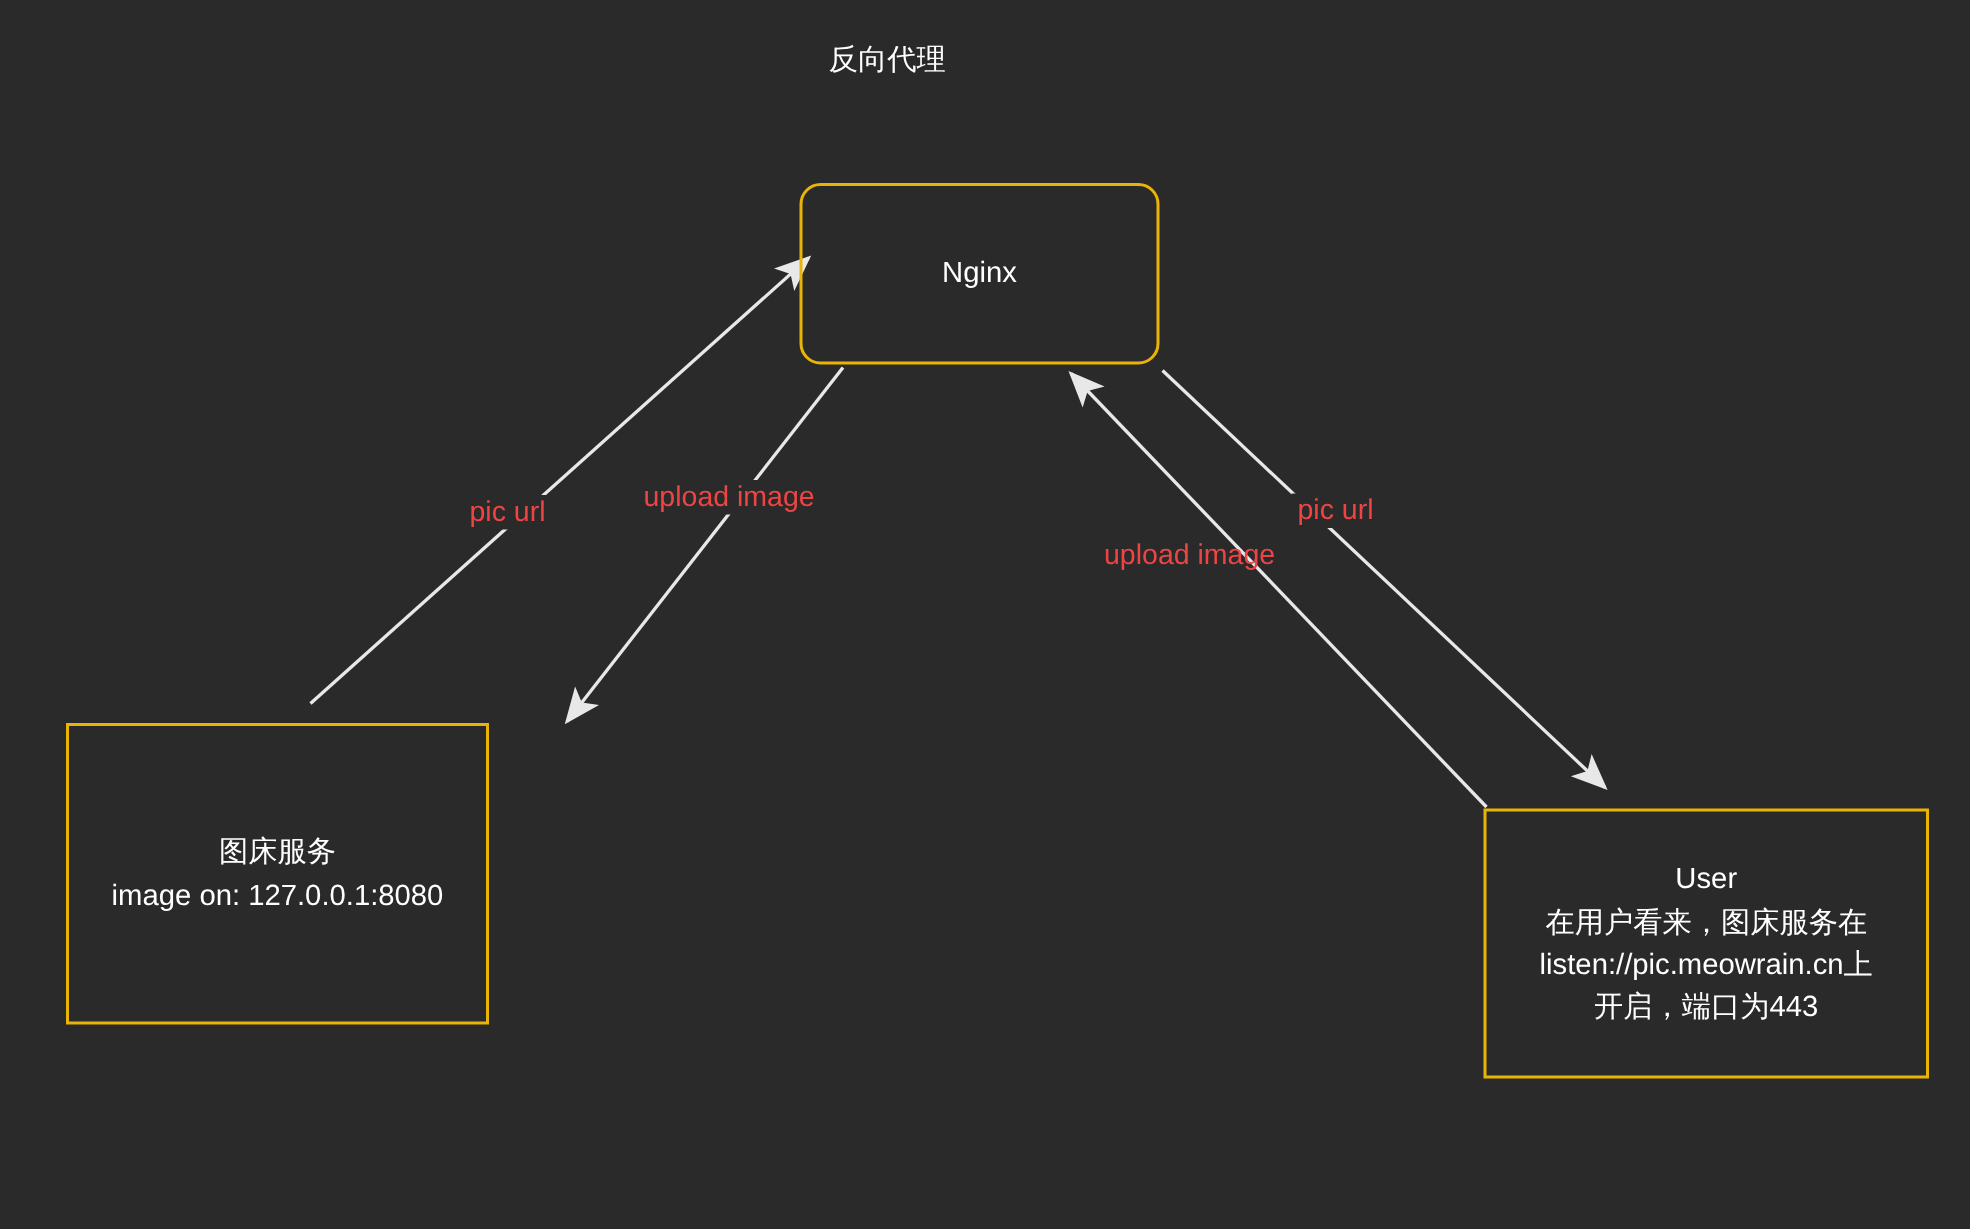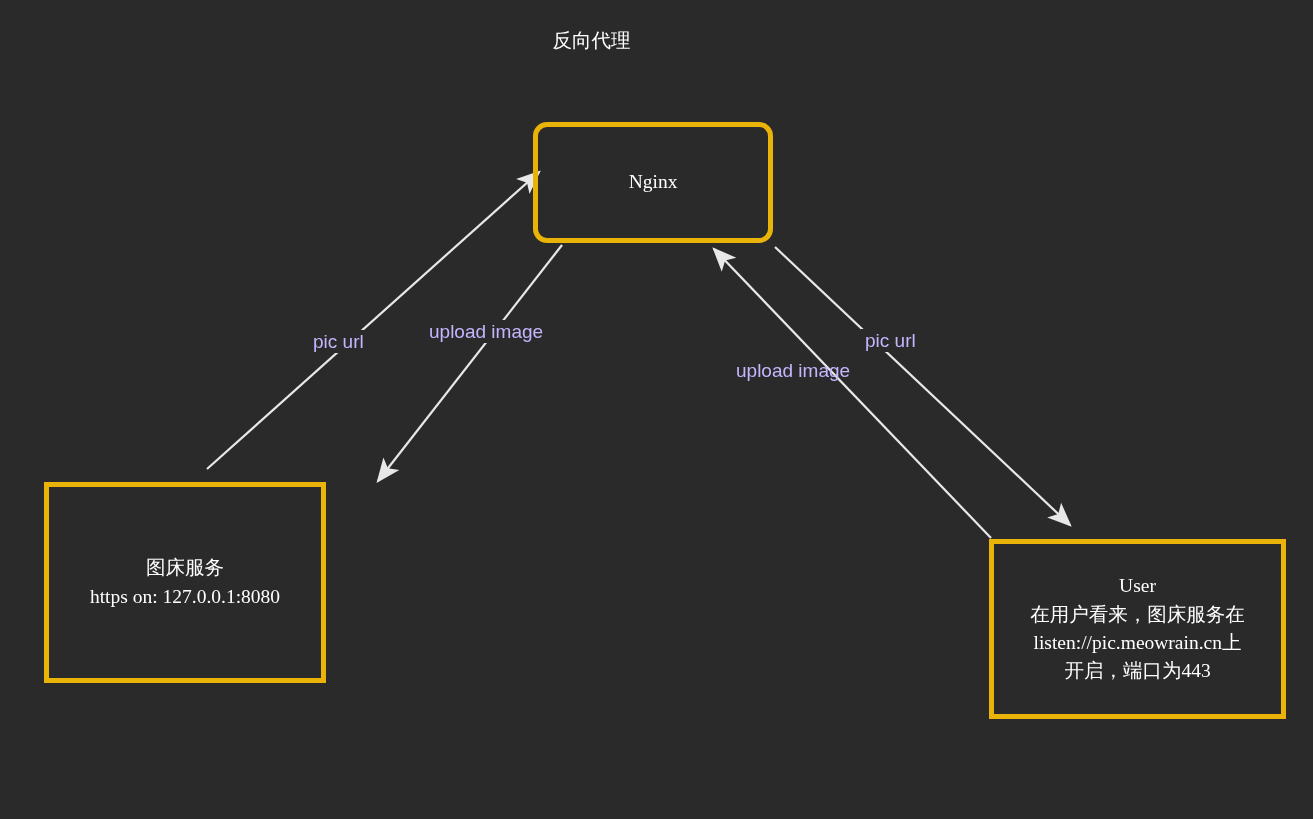--- a/index.html
+++ b/index.html
@@ -32,29 +32,28 @@
     line-height: 1.42;
   }
   .title-line {
     font-size: 19.5px;
     color: #ffffff;
     white-space: nowrap;
   }
   .node {
     position: absolute;
     box-sizing: border-box;
-    border: 5px solid #eab308;
+    border: 2px solid #eab308;
     background: transparent;
     display: flex;
     flex-direction: column;
     align-items: center;
     justify-content: center;
     text-align: right;
     line-height: 1.45;
-    font-family: Liberation Serif, serif;
   }
   .node-line {
     font-size: 19.5px;
     color: #ffffff;
     white-space: nowrap;
   }
   #node-nginx {
     left: 533px;
     top: 122px;
     width: 240px;
@@ -71,21 +70,21 @@
   #node-user {
     left: 989px;
     top: 539px;
     width: 297px;
     height: 180px;
     border-radius: 0;
   }
   .edge-label {
     position: absolute;
     font-size: 19px;
-    color: #c4b5fd;
+    color: #ef4444;
     white-space: nowrap;
     line-height: 1;
   }
   .edge-label.masked {
     background: #2a2a2a;
     padding: 2px 4px;
   }
   #label-left-picurl   { left: 309px; top: 330px; }
   #label-left-upload   { left: 425px; top: 320px; }
   #label-right-picurl  { left: 861px; top: 329px; }
@@ -115,21 +114,21 @@
   <div class="title-block">
     <div class="title-line">反向代理</div>
   </div>
 
   <div class="node" id="node-nginx">
     <div class="node-line">Nginx</div>
   </div>
 
   <div class="node" id="node-image-service">
     <div class="node-line">图床服务</div>
-    <div class="node-line">https on: 127.0.0.1:8080</div>
+    <div class="node-line">image on: 127.0.0.1:8080</div>
   </div>
 
   <div class="node" id="node-user">
     <div class="node-line">User</div>
     <div class="node-line">在用户看来，图床服务在</div>
     <div class="node-line">listen://pic.meowrain.cn上</div>
     <div class="node-line">开启，端口为443</div>
   </div>
 
   <div class="edge-label masked" id="label-left-picurl">pic url</div>

